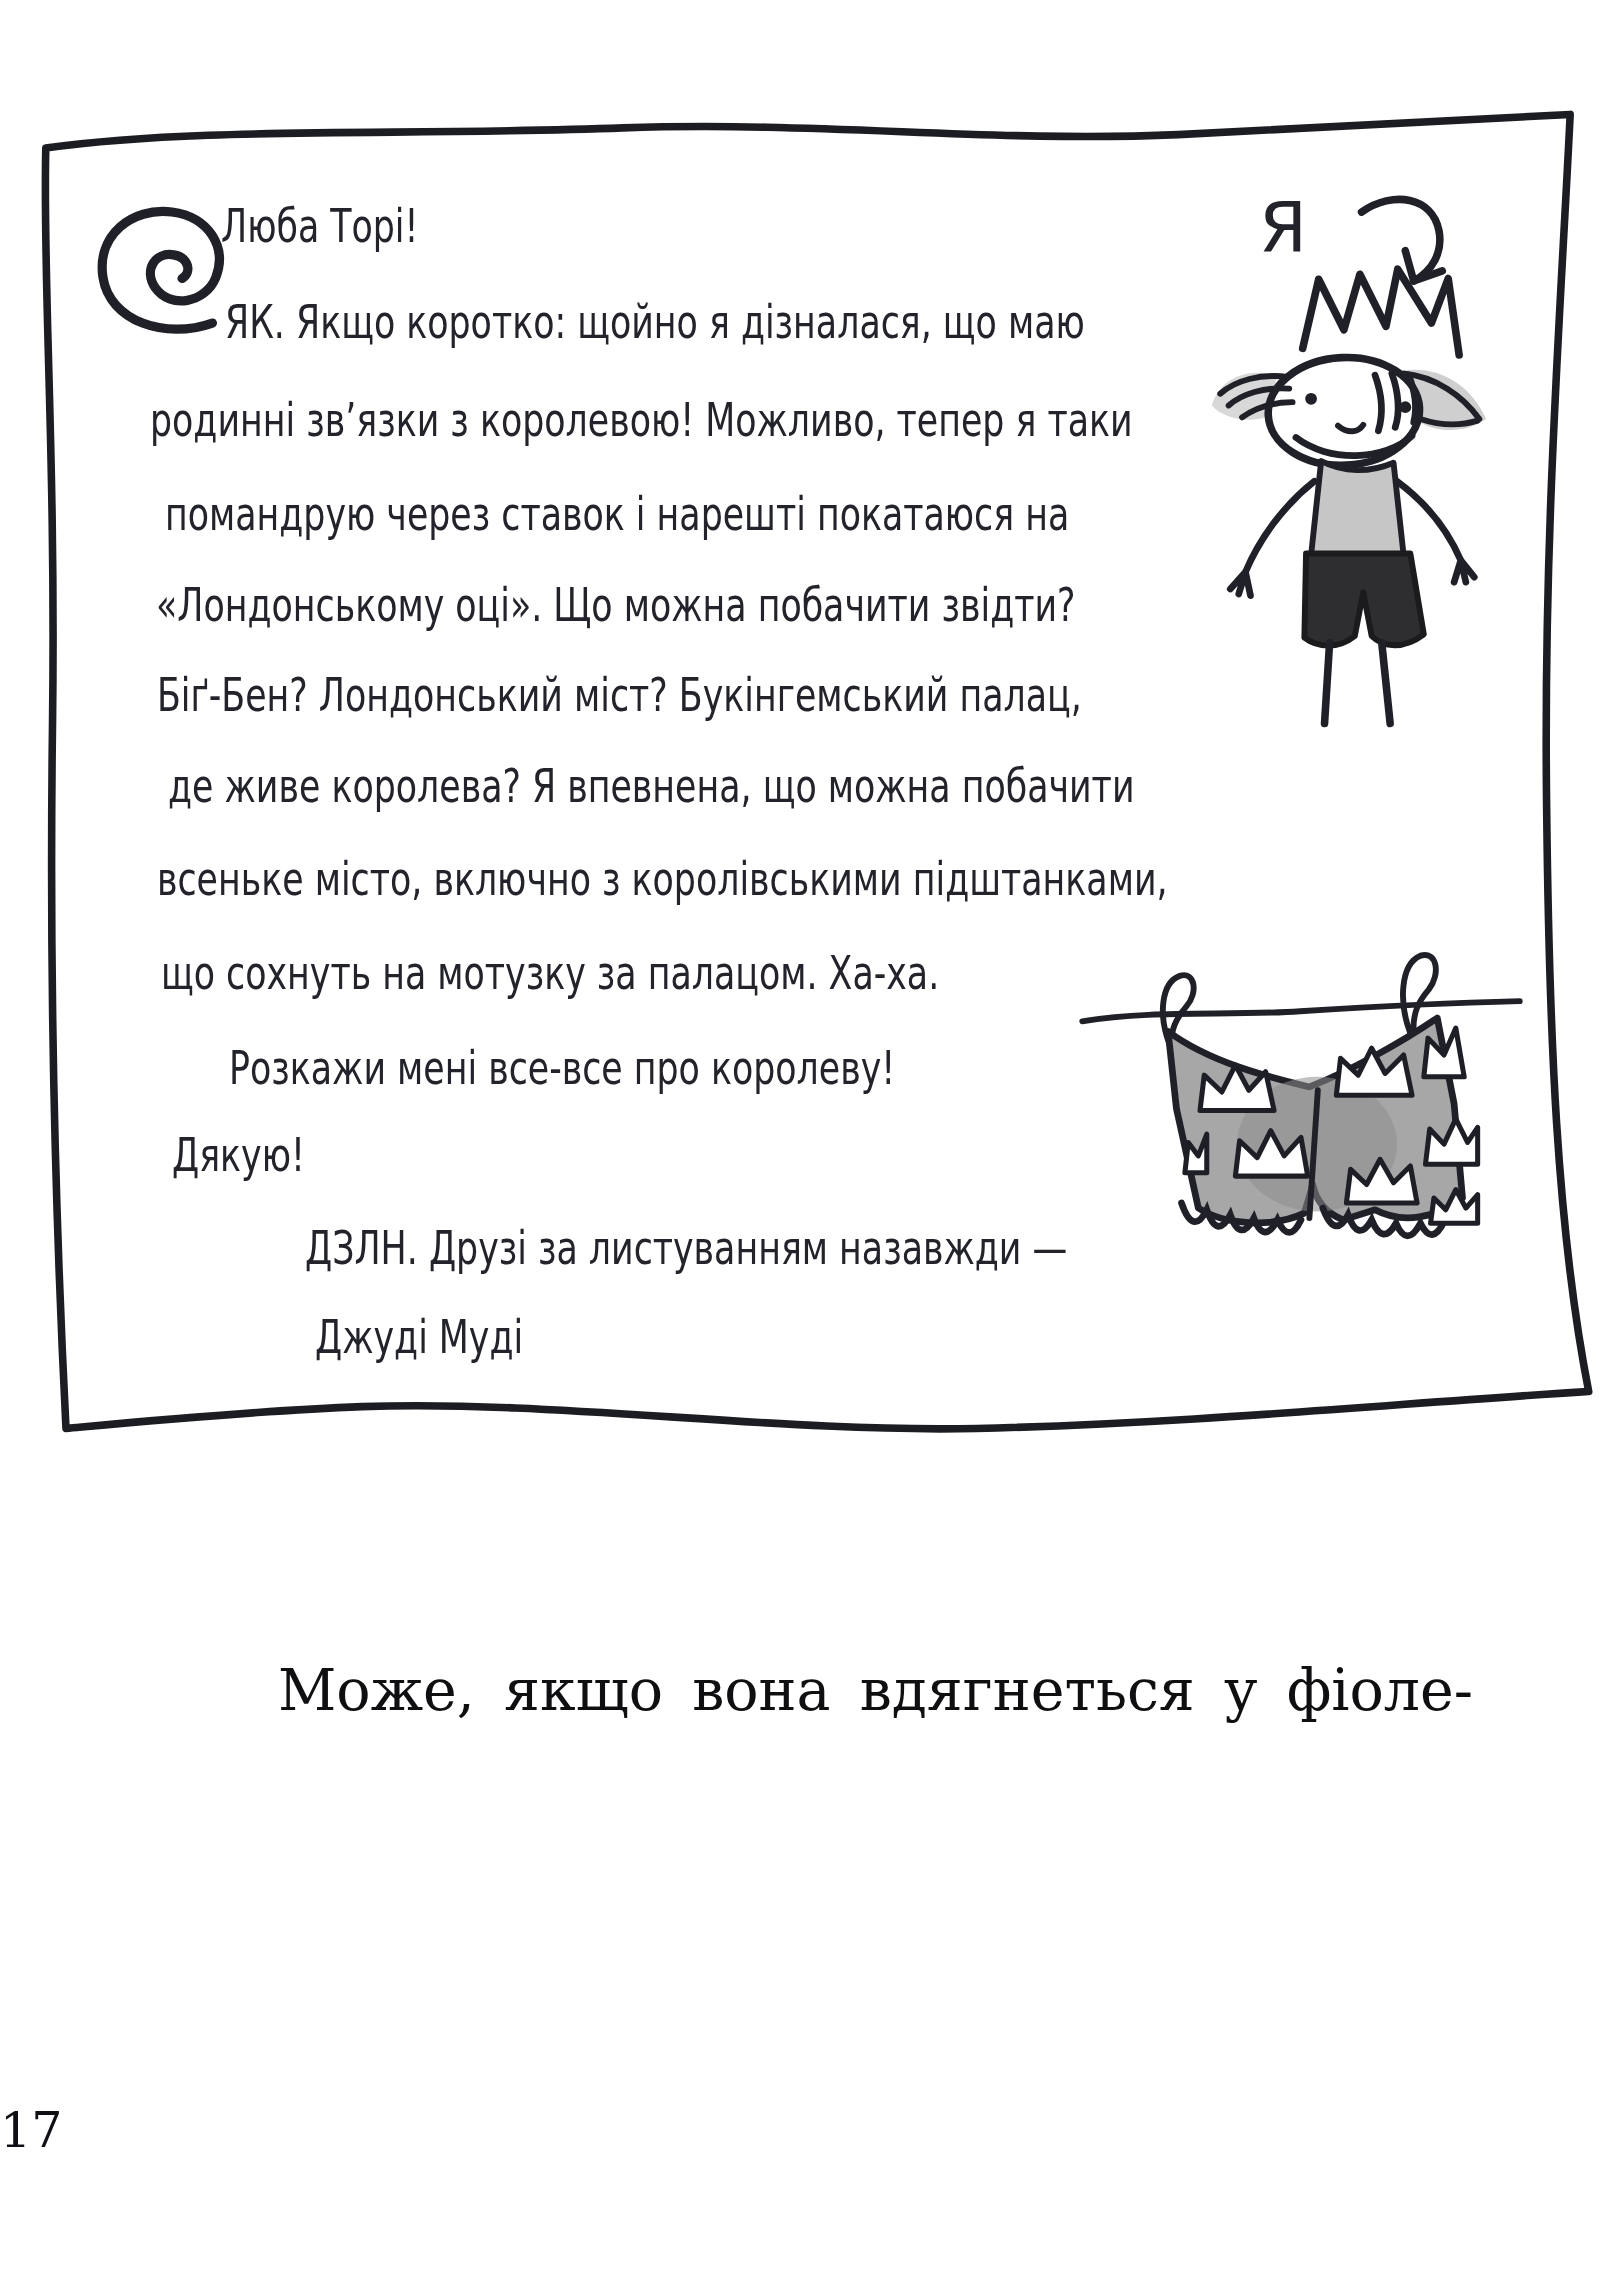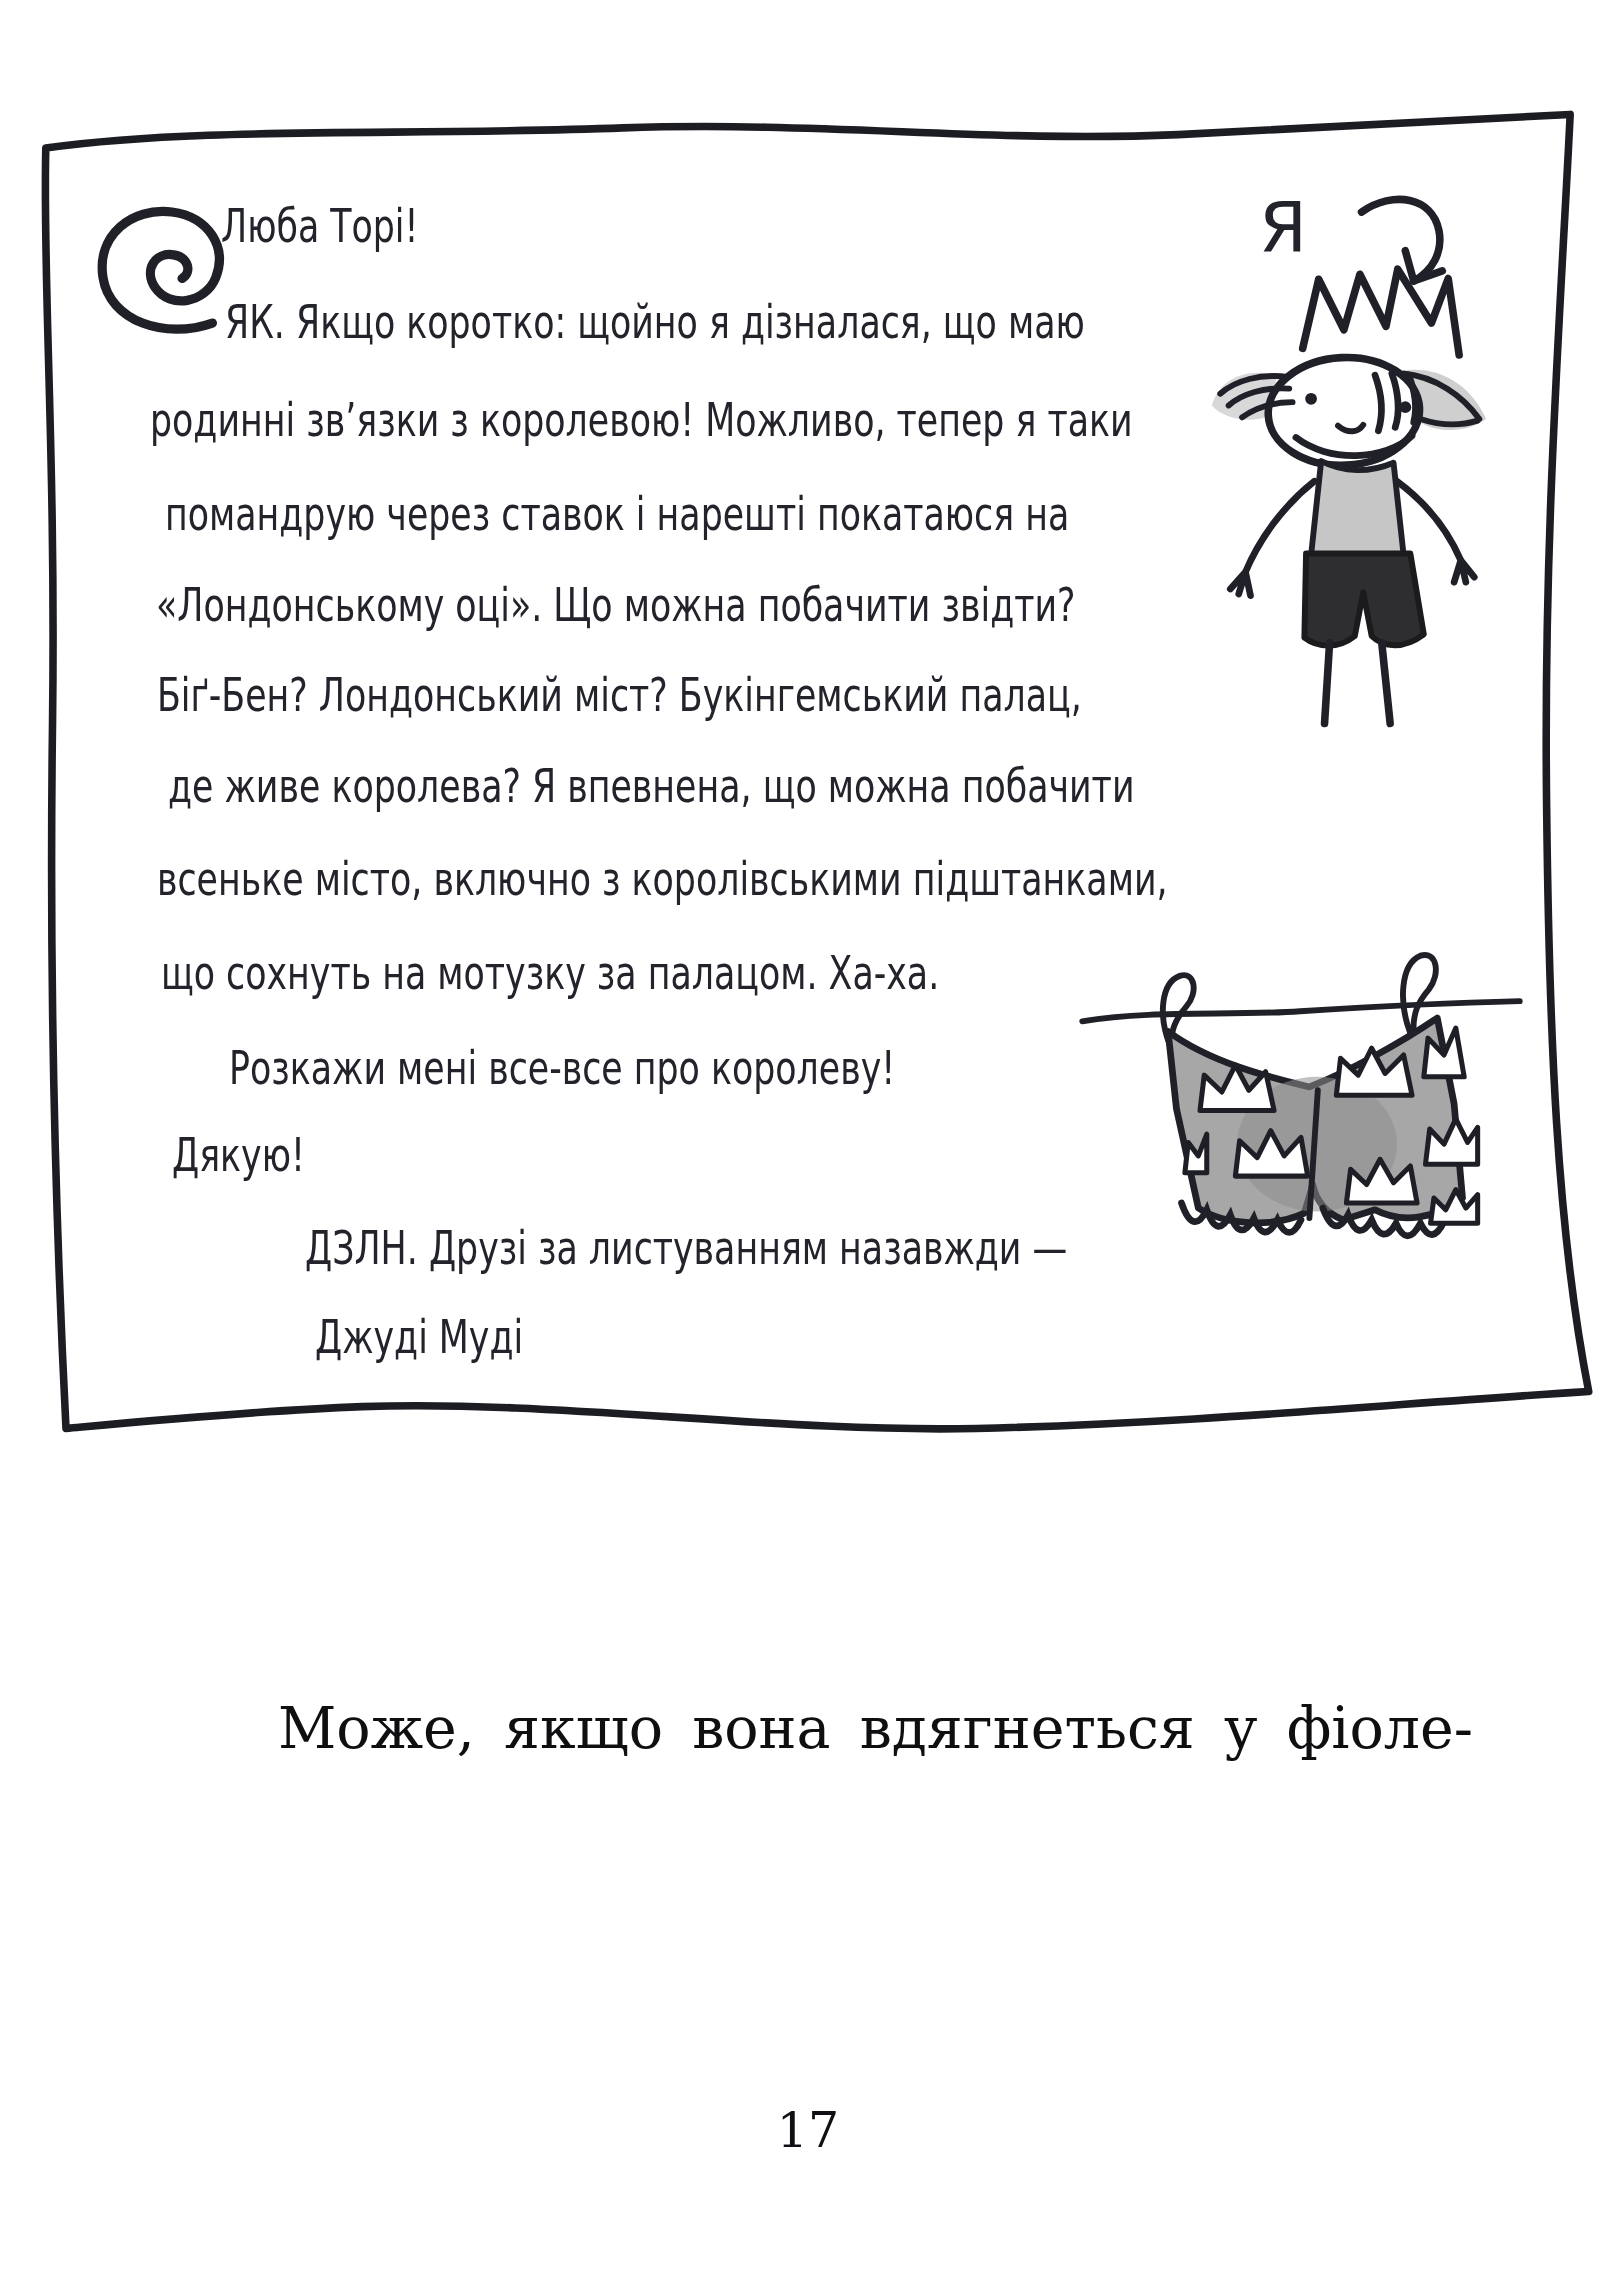--- a/index.html
+++ b/index.html
@@ -32,21 +32,21 @@
     white-space:nowrap;
   }
   .bl.just{
     white-space:normal;
     text-align:justify;
     text-align-last:justify;
   }
   .pagenum{
     position:absolute;
     left:0;top:2102px;width:1616px;
-    text-align:center;
+    text-align:left;
     font-family:"DejaVu Serif","Liberation Serif",serif;
     font-size:49px;
     color:#101014;
   }
   .ink{stroke:#202128;}
 </style>
 </head>
 <body>
 
 <div class="page">
@@ -138,18 +138,18 @@
   <div class="hl" style="left:156px;top:579px;">«Лондонському оці». Що можна побачити звідти?</div>
   <div class="hl" style="left:157px;top:669px;">Біґ-Бен? Лондонський міст? Букінгемський палац,</div>
   <div class="hl" style="left:168px;top:760px;">де живе королева? Я впевнена, що можна побачити</div>
   <div class="hl" style="left:157px;top:853px;">всеньке місто, включно з королівськими підштанками,</div>
   <div class="hl" style="left:161px;top:947px;">що сохнуть на мотузку за палацом. Ха-ха.</div>
   <div class="hl" style="left:229px;top:1042px;">Розкажи мені все-все про королеву!</div>
   <div class="hl" style="left:172px;top:1129px;">Дякую!</div>
   <div class="hl" style="left:305px;top:1222px;">ДЗЛН. Друзі за листуванням назавжди —</div>
   <div class="hl" style="left:315px;top:1311px;">Джуді Муді</div>
 
-  <div class="bl just" style="left:278px;top:1692px;width:1195px;">Може, якщо вона вдягнеться у фіоле-</div>
+  <div class="bl just" style="left:278px;top:1654px;width:1195px;">Може, якщо вона вдягнеться у фіоле-</div>
 
   <div class="pagenum">17</div>
 
 </div>
 
 
 </body></html>

